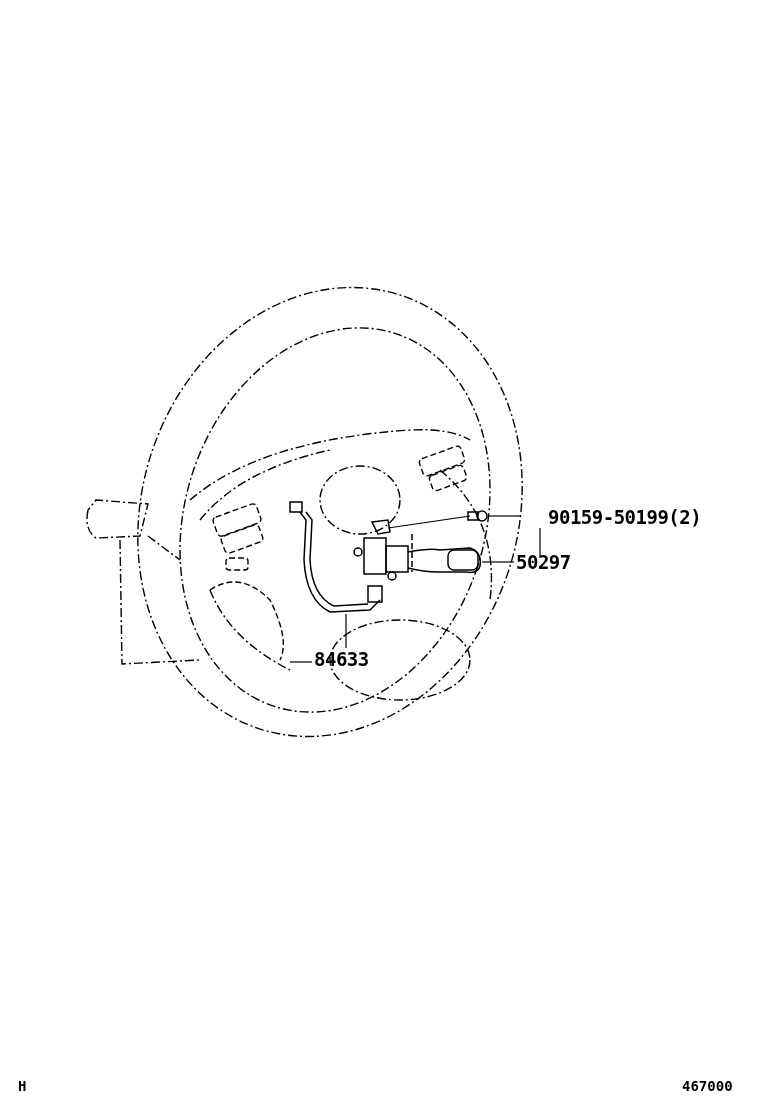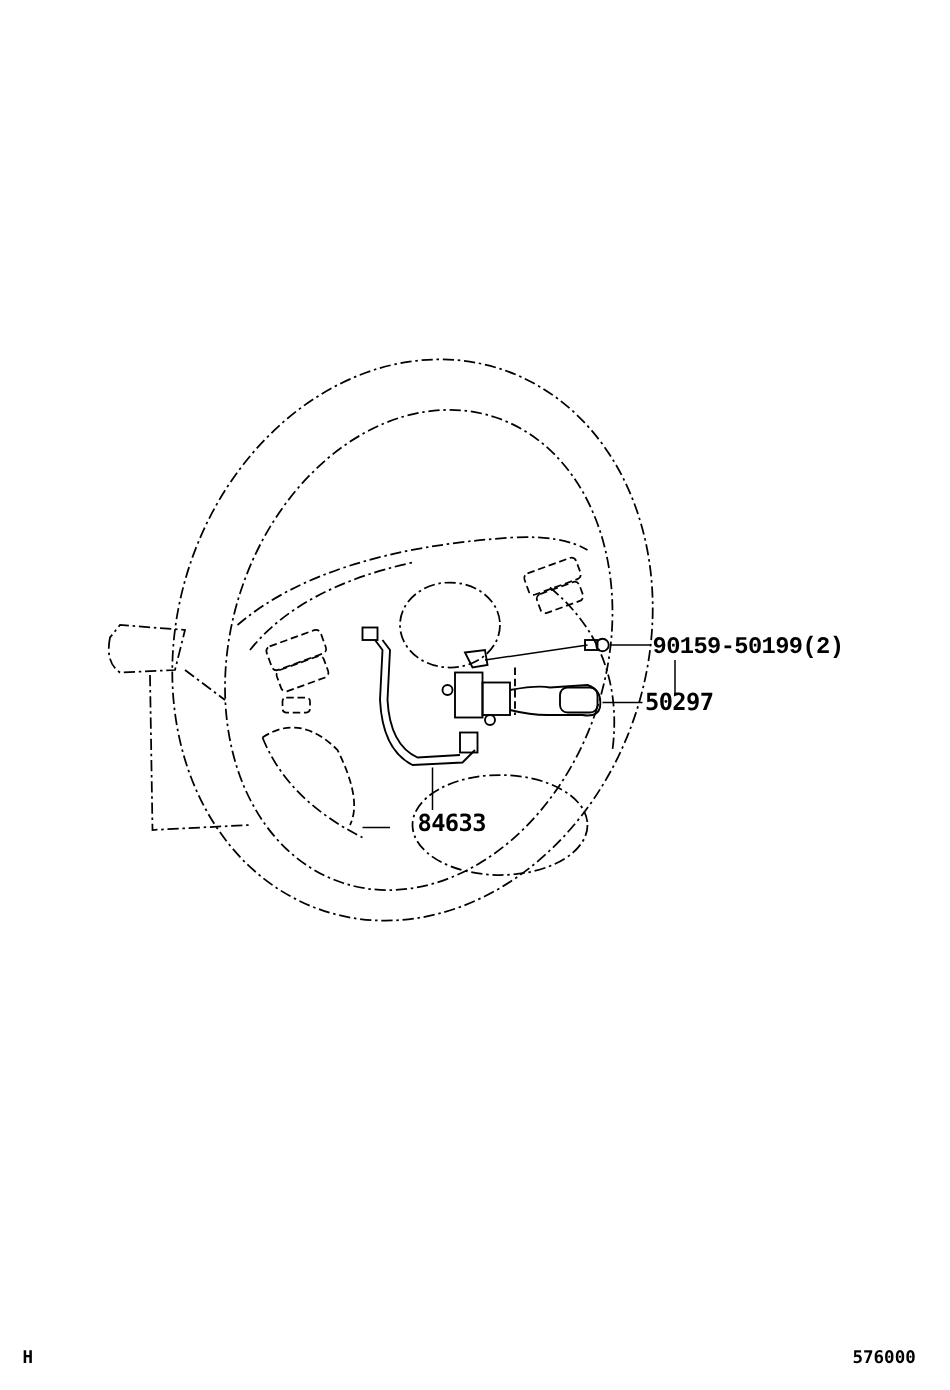--- a/index.html
+++ b/index.html
@@ -72,18 +72,18 @@
   <g stroke-width="1.2">
     <line x1="488" y1="516" x2="520" y2="516"></line>
     <line x1="388" y1="528" x2="470" y2="516"></line>
     <line x1="540" y1="528" x2="540" y2="556"></line>
     <line x1="482" y1="562" x2="514" y2="562"></line>
     <line x1="346" y1="614" x2="346" y2="648"></line>
     <line x1="290" y1="662" x2="312" y2="662"></line>
   </g>
 </svg>
 
-<div class="label callout" style="left:522px; top:506px;font-family:Liberation Mono, monospace;">90159-50199(2)</div>
+<div class="label callout" style="left:548px; top:506px;">90159-50199(2)</div>
 <div class="label callout" style="left:516px; top:551px;">50297</div>
-<div class="label callout" style="left:314px; top:648px;margin-left:20px;">84633</div>
+<div class="label callout" style="left:314px; top:648px;">84633</div>
 
 <div class="label footer" style="left:18px; top:1078px;">H</div>
-<div class="label footer" style="left:682px; top:1078px;">576000</div>
+<div class="label footer" style="left:682px; top:1078px;">467000</div>
 
 </body></html>

